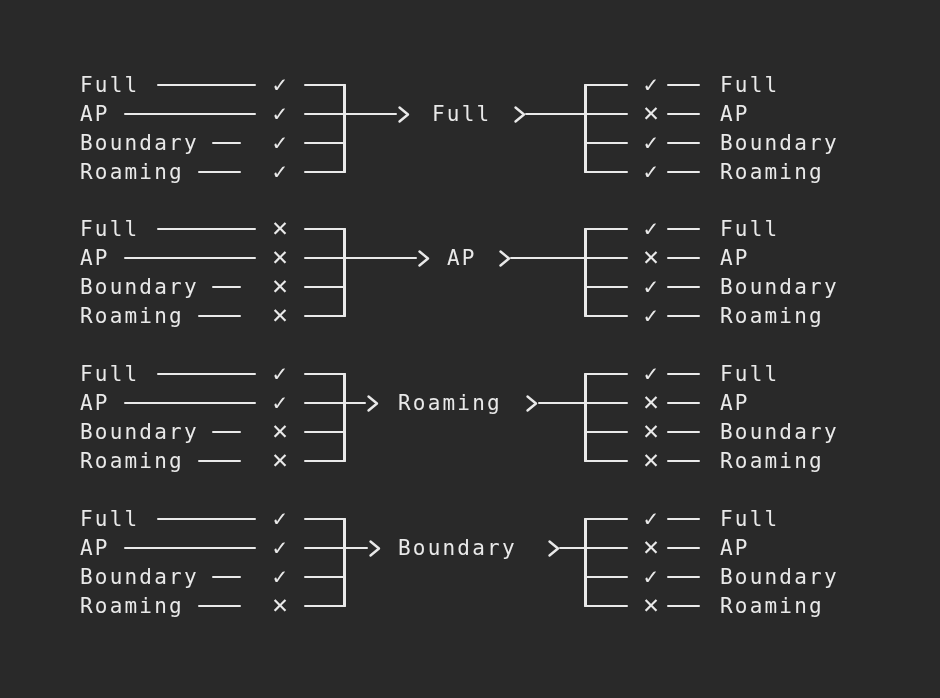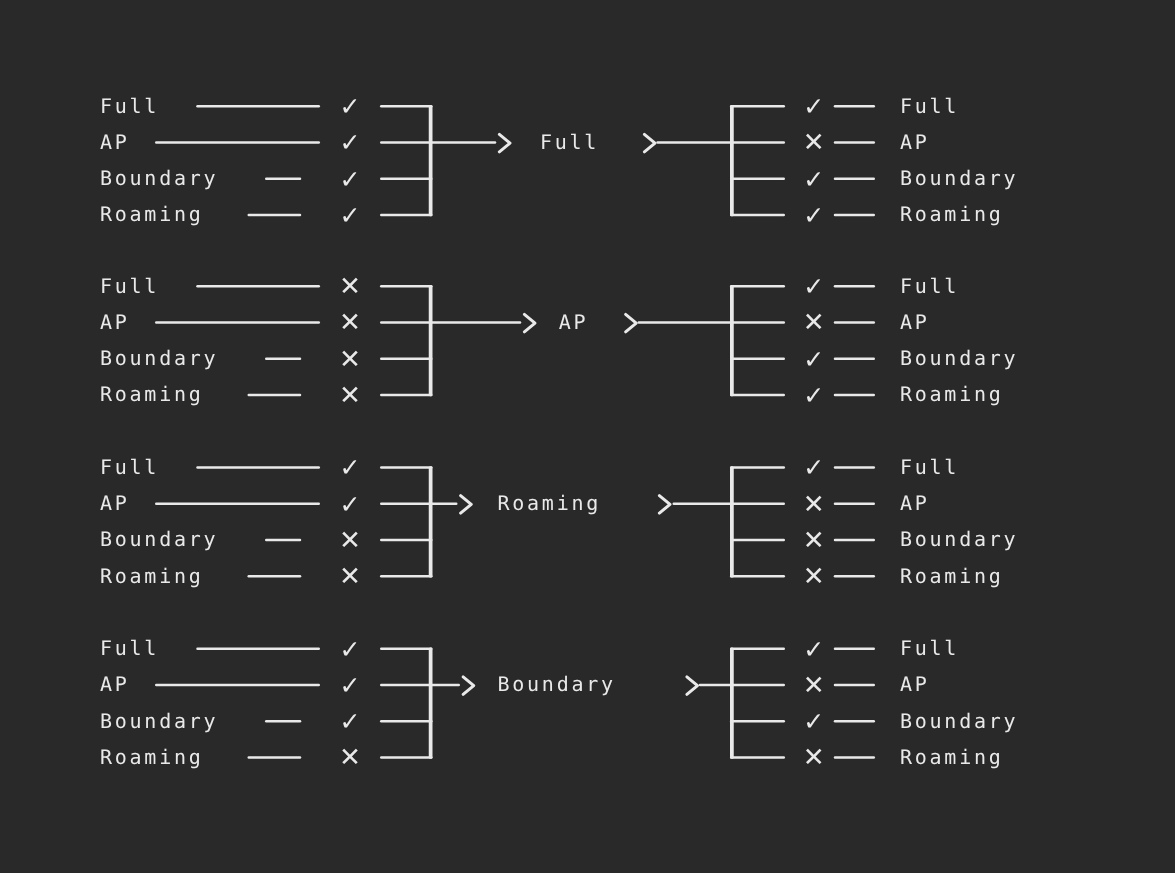--- a/index.html
+++ b/index.html
@@ -2,21 +2,21 @@
 <html><head>
 <meta charset="utf-8">
 <style>
   html,body{margin:0;padding:0;background:#292929;}
   #stage{
     position:relative;width:940px;height:698px;background:#292929;
     font-family:"DejaVu Sans Mono","Liberation Mono",monospace;
     color:#e9e9e9;overflow:hidden;
   }
   .lbl{
-    position:absolute;font-size:16px;letter-spacing:2.2px;white-space:pre;
+    position:absolute;font-size:21px;letter-spacing:2.2px;white-space:pre;
     line-height:30px;height:30px;
   }
   .ln{position:absolute;background:#e9e9e9;height:2.5px;border-radius:1.2px;}
   .vln{position:absolute;background:#e9e9e9;width:2.5px;border-radius:1.2px;}
   .mark{
     position:absolute;width:34px;text-align:center;line-height:30px;height:30px;
     font-family:"DejaVu Sans","Liberation Sans",sans-serif;
   }
   .mark.check{font-size:20px;}
   .mark.cross{font-size:21px;font-weight:bold;letter-spacing:0;}

